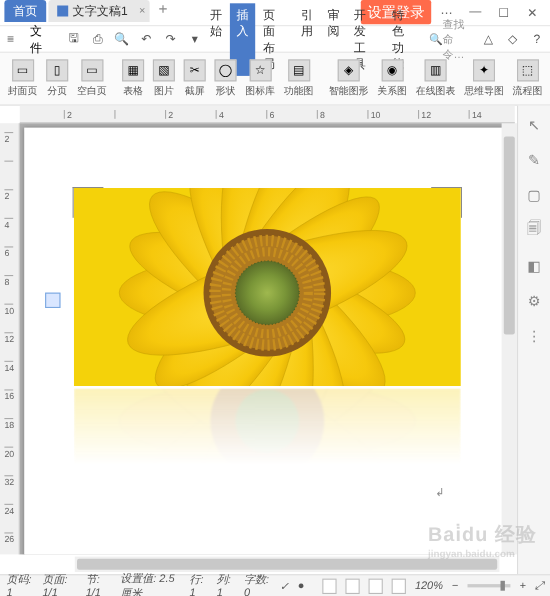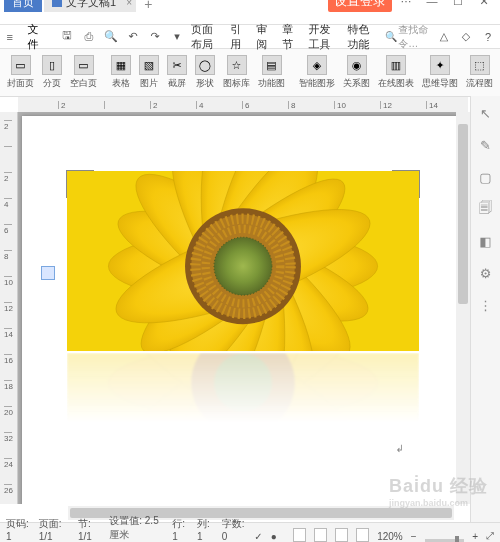--- a/index.html
+++ b/index.html
@@ -1,19 +1,19 @@
 <!DOCTYPE html>
 <html><head>
 <meta charset="utf-8">
 <style>
   * { margin: 0; padding: 0; box-sizing: border-box; }
   body { font-family: "Microsoft YaHei", Arial, sans-serif; font-size: 11px; background: #fff; width: 500px; height: 542px; overflow: hidden; position: relative; }
   
   
-  .titlebar { height: 24px; background: #fff; display: flex; align-items: flex-end; padding: 12px 4px; border-bottom: 1px solid #e0e0e0; }
+  .titlebar { height: 24px; background: #fff; display: flex; align-items: flex-start; padding: 0 4px; border-bottom: 1px solid #e0e0e0; }
   .tab { display: flex; align-items: center; height: 20px; padding: 0 8px; font-size: 11px; color: #333; cursor: pointer; }
   .tab.home { background: #4a7bc8; color: #fff; border-radius: 3px 3px 0 0; margin-right: 2px; }
   .tab.doc { background: #e8e8e8; border-radius: 3px 3px 0 0; position: relative; padding-right: 20px; }
   .tab.doc .doc-icon { width: 10px; height: 10px; background: #4a7bc8; margin-right: 4px; display: inline-block; }
   .tab .close { position: absolute; right: 4px; font-size: 10px; color: #888; }
   .add-tab { padding: 0 8px; color: #888; font-size: 14px; cursor: pointer; }
   .winctrl { margin-left: auto; display: flex; align-items: center; gap: 2px; }
   .login-badge { background: #ff6b4a; color: #fff; font-size: 13px; padding: 2px 6px; border-radius: 2px; }
   .winbtn { width: 24px; height: 20px; display: flex; align-items: center; justify-content: center; color: #666; cursor: pointer; }
   .winbtn.close { color: #666; }
@@ -60,21 +60,21 @@
   .rsidebar { position: absolute; right: 0; top: 96px; bottom: 20px; width: 30px; background: #f5f5f5; border-left: 1px solid #ddd; display: flex; flex-direction: column; align-items: center; padding-top: 8px; gap: 14px; }
   .rside-btn { width: 18px; height: 18px; color: #888; display: flex; align-items: center; justify-content: center; cursor: pointer; font-size: 13px; }
   
   
   .vscroll { position: absolute; right: 30px; top: 112px; bottom: 38px; width: 14px; background: #f0f0f0; }
   .vscroll .thumb { position: absolute; left: 2px; right: 2px; top: 12px; height: 180px; background: #c8c8c8; border-radius: 2px; }
   .hscroll { position: absolute; left: 68px; right: 46px; bottom: 22px; height: 14px; background: #f0f0f0; }
   .hscroll .thumb { position: absolute; top: 2px; bottom: 2px; left: 2px; right: 2px; background: #c8c8c8; border-radius: 2px; }
   
   
-  .statusbar { position: absolute; left: 0; right: 0; bottom: 0; height: 20px; background: #f4f4f4; border-top: 1px solid #ddd; display: flex; align-items: flex-end; padding: 0 6px; font-size: 10px; color: #555; gap: 8px; }
+  .statusbar { position: absolute; left: 0; right: 0; bottom: 0; height: 20px; background: #f4f4f4; border-top: 1px solid #ddd; display: flex; align-items: center; padding: 0 6px; font-size: 10px; color: #555; gap: 8px; font-style: italic; }
   .statusbar .spacer { flex: 1; }
   .view-btn { width: 16px; height: 14px; border: 1px solid #bbb; background: #fff; cursor: pointer; }
   .zoom-slider { width: 50px; height: 3px; background: #ccc; position: relative; }
   .zoom-slider .knob { position: absolute; left: 30px; top: -3px; width: 4px; height: 9px; background: #888; }
   
   
   .watermark { position: absolute; right: 12px; bottom: 34px; font-size: 18px; font-weight: bold; color: rgba(180,180,180,.55); letter-spacing: 1px; pointer-events: none; }
   .watermark .sub { font-size: 9px; display: block; color: rgba(180,180,180,.45); letter-spacing: 0; }
 </style>
 </head>
@@ -104,24 +104,25 @@
     <div class="qat">
       <span class="menu-icon">🖫</span>
       <span class="menu-icon">⎙</span>
       <span class="menu-icon">🔍</span>
       <span class="menu-icon">↶</span>
       <span class="menu-icon">↷</span>
       <span class="menu-icon">▾</span>
     </div>
   </div>
   <div class="ribbon-tabs" id="ribbon-tabs">
+      <span class="rtab">开始</span>
+      <span class="rtab active">插入</span>
       <span class="rtab">页面布局</span>
       <span class="rtab">引用</span>
       <span class="rtab">审阅</span>
-      <span class="rtab">章节</span>
       <span class="rtab">开发工具</span>
       <span class="rtab">特色功能</span>
     </div>
   <div class="search-box">
     <span>🔍</span>
     <span>查找命令…</span>
   </div>
   <div class="menu-right">
     <span class="menu-icon">△</span>
     <span class="menu-icon">◇</span>

